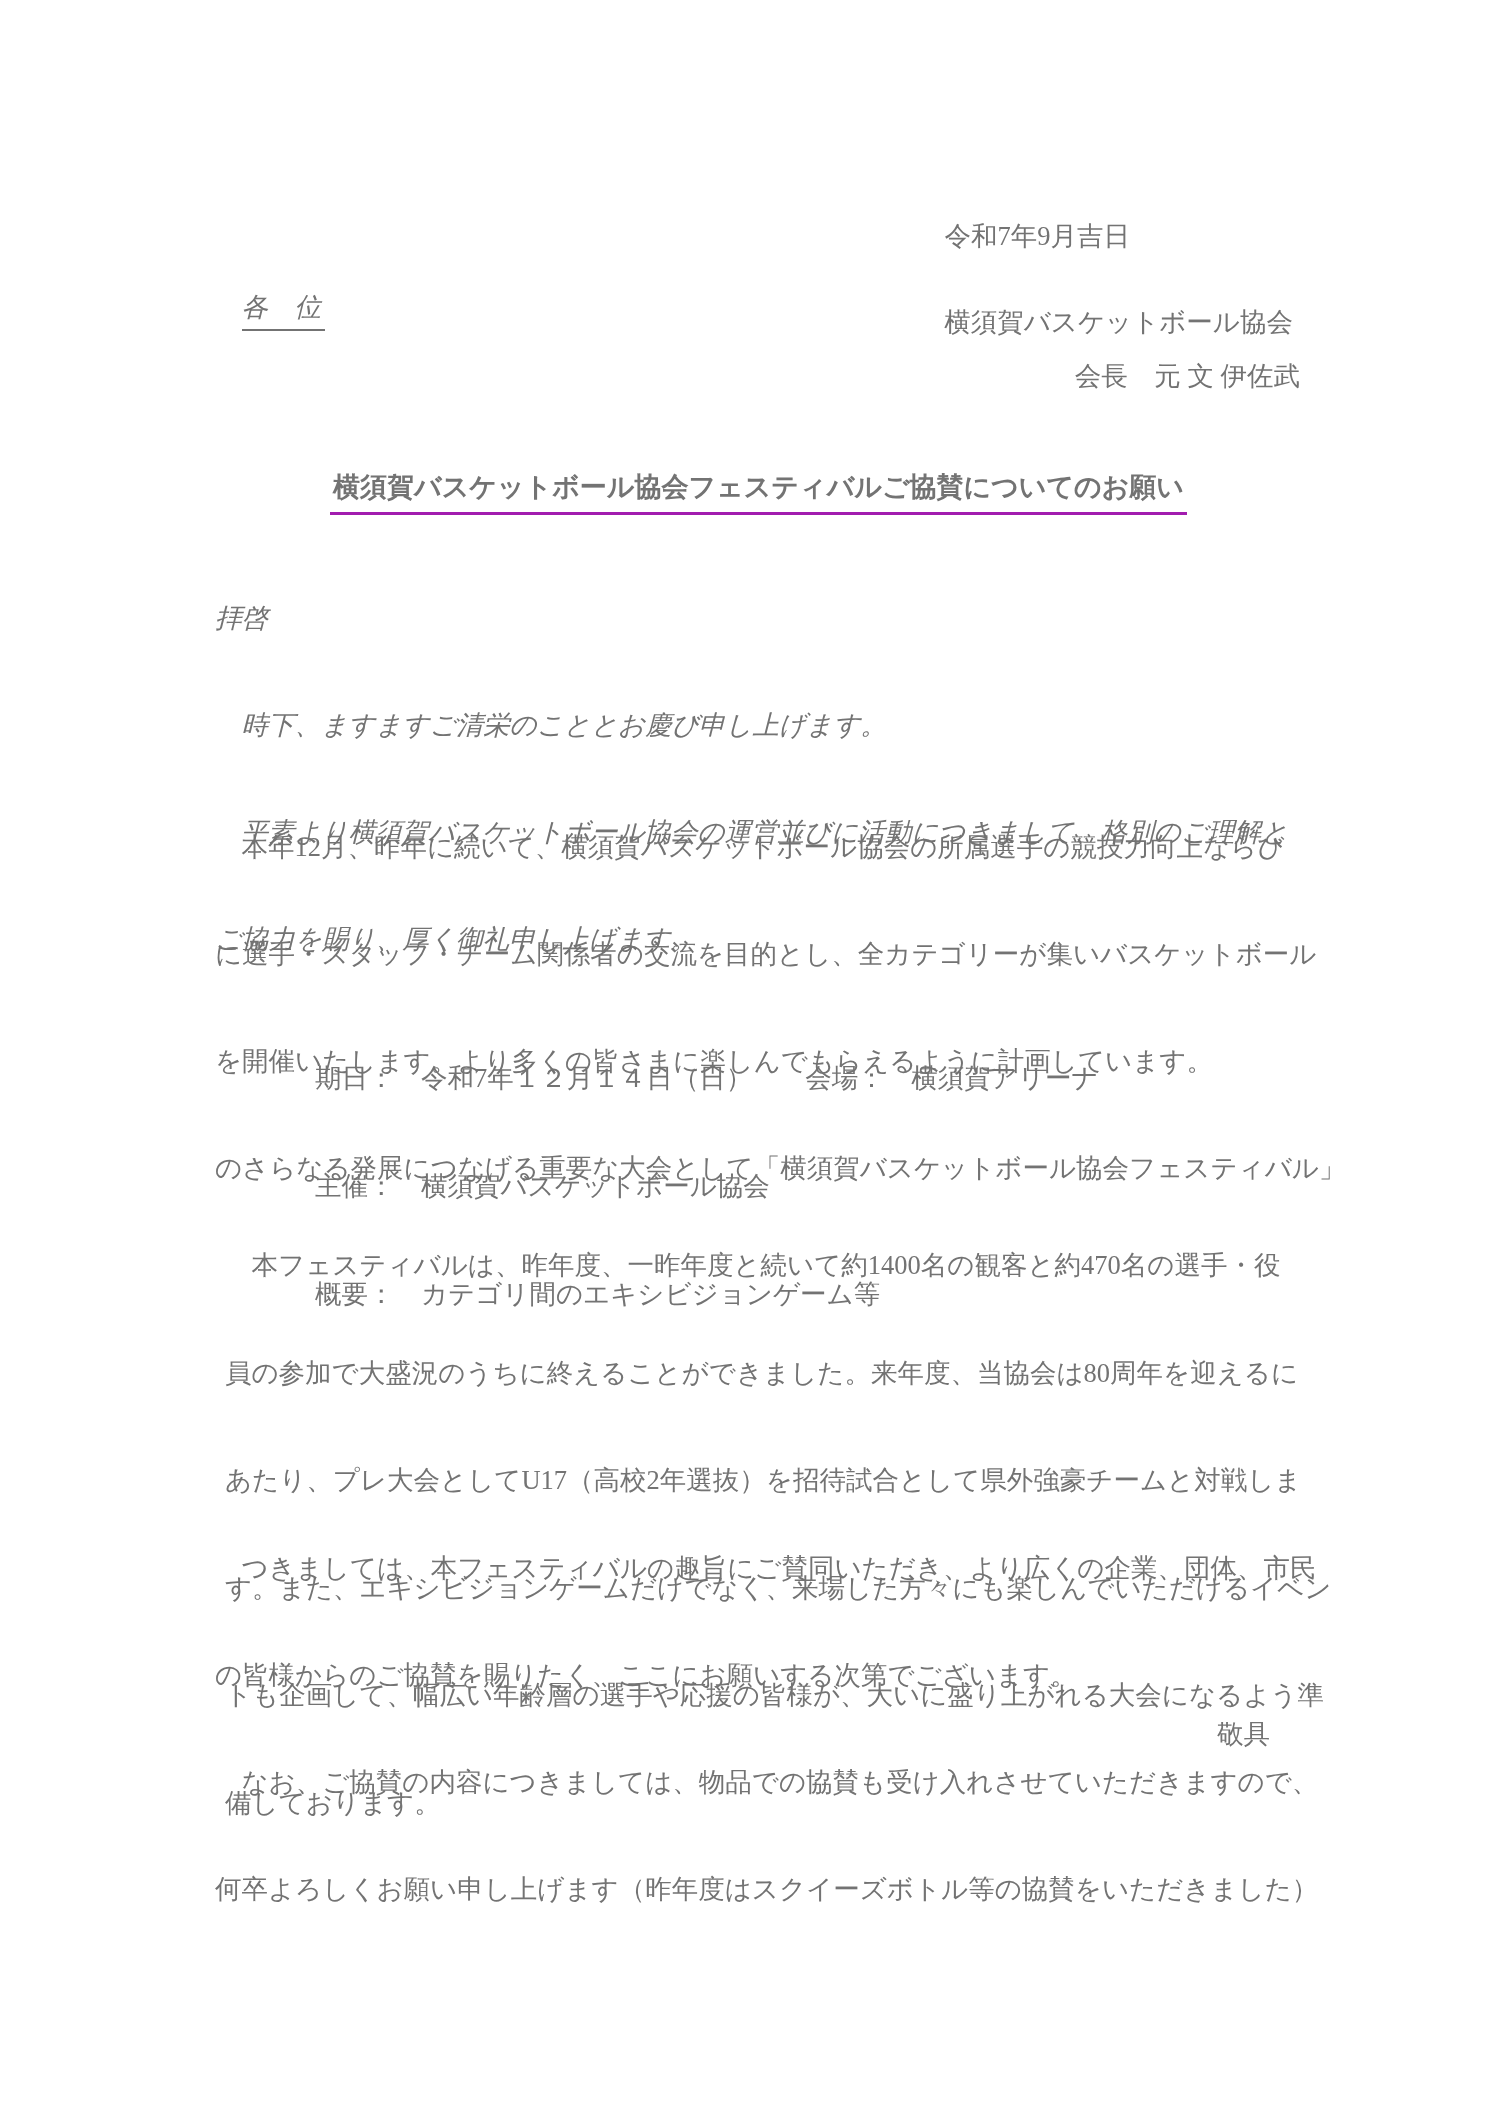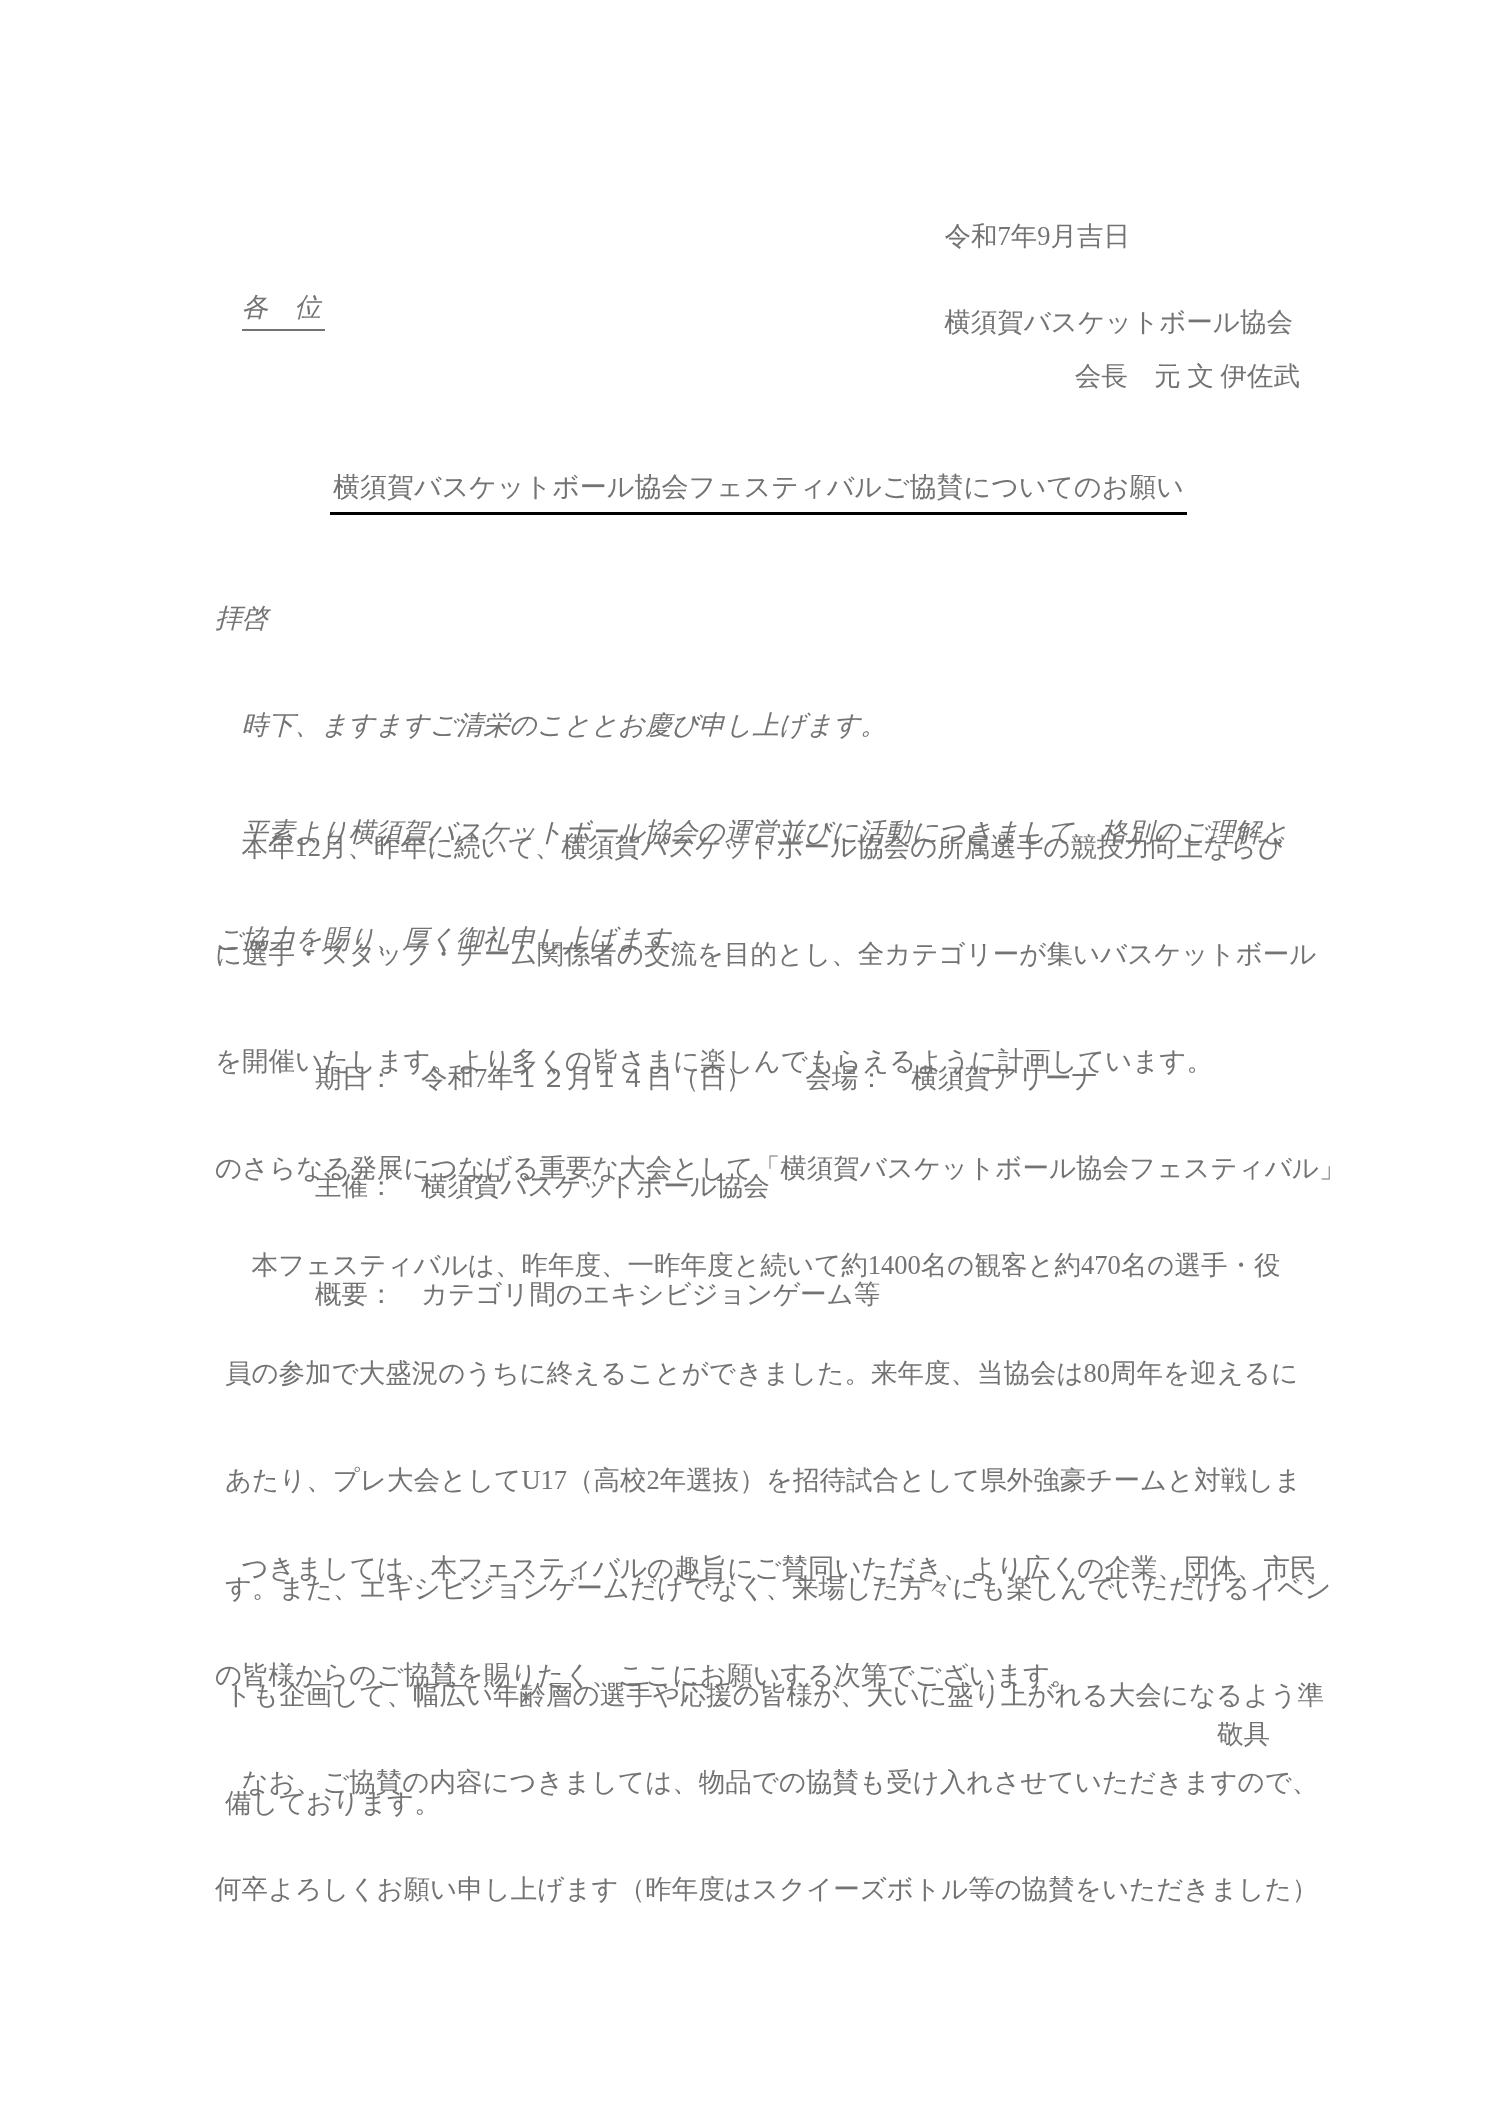--- a/index.html
+++ b/index.html
@@ -31,22 +31,23 @@
   }
   .sender-org  { top: 304px; right: 207px; margin-left: 6px; }
   .sender-name { top: 358px; right: 200px; }
   .title-wrap {
     top: 438px; left: 215px; width: 1060px;
     text-align: center;
     font-size: 27px;
   }
   .title-wrap .title-uline {
     display: inline-block;
-    border-bottom: 3px solid #000000;
+    border-bottom: 3px solid #a21caf;
     padding: 0 3px 7px 3px;
+    font-weight: bold;
   }
   .opening    { top: 534px;  left: 215px; font-style: italic; }
   .paragraph1 { top: 763px;  left: 215px; }
   .details    { top: 993px;  left: 315px; }
   .details .tline { line-height: 46px; }
   .paragraph2 { top: 1181px; left: 225px; }
   .paragraph2 .tline { line-height: 45.5px; }
   .paragraph3 { top: 1484px; left: 215px; }
   .closing    { top: 1716px; right: 230px; }
 </style>

